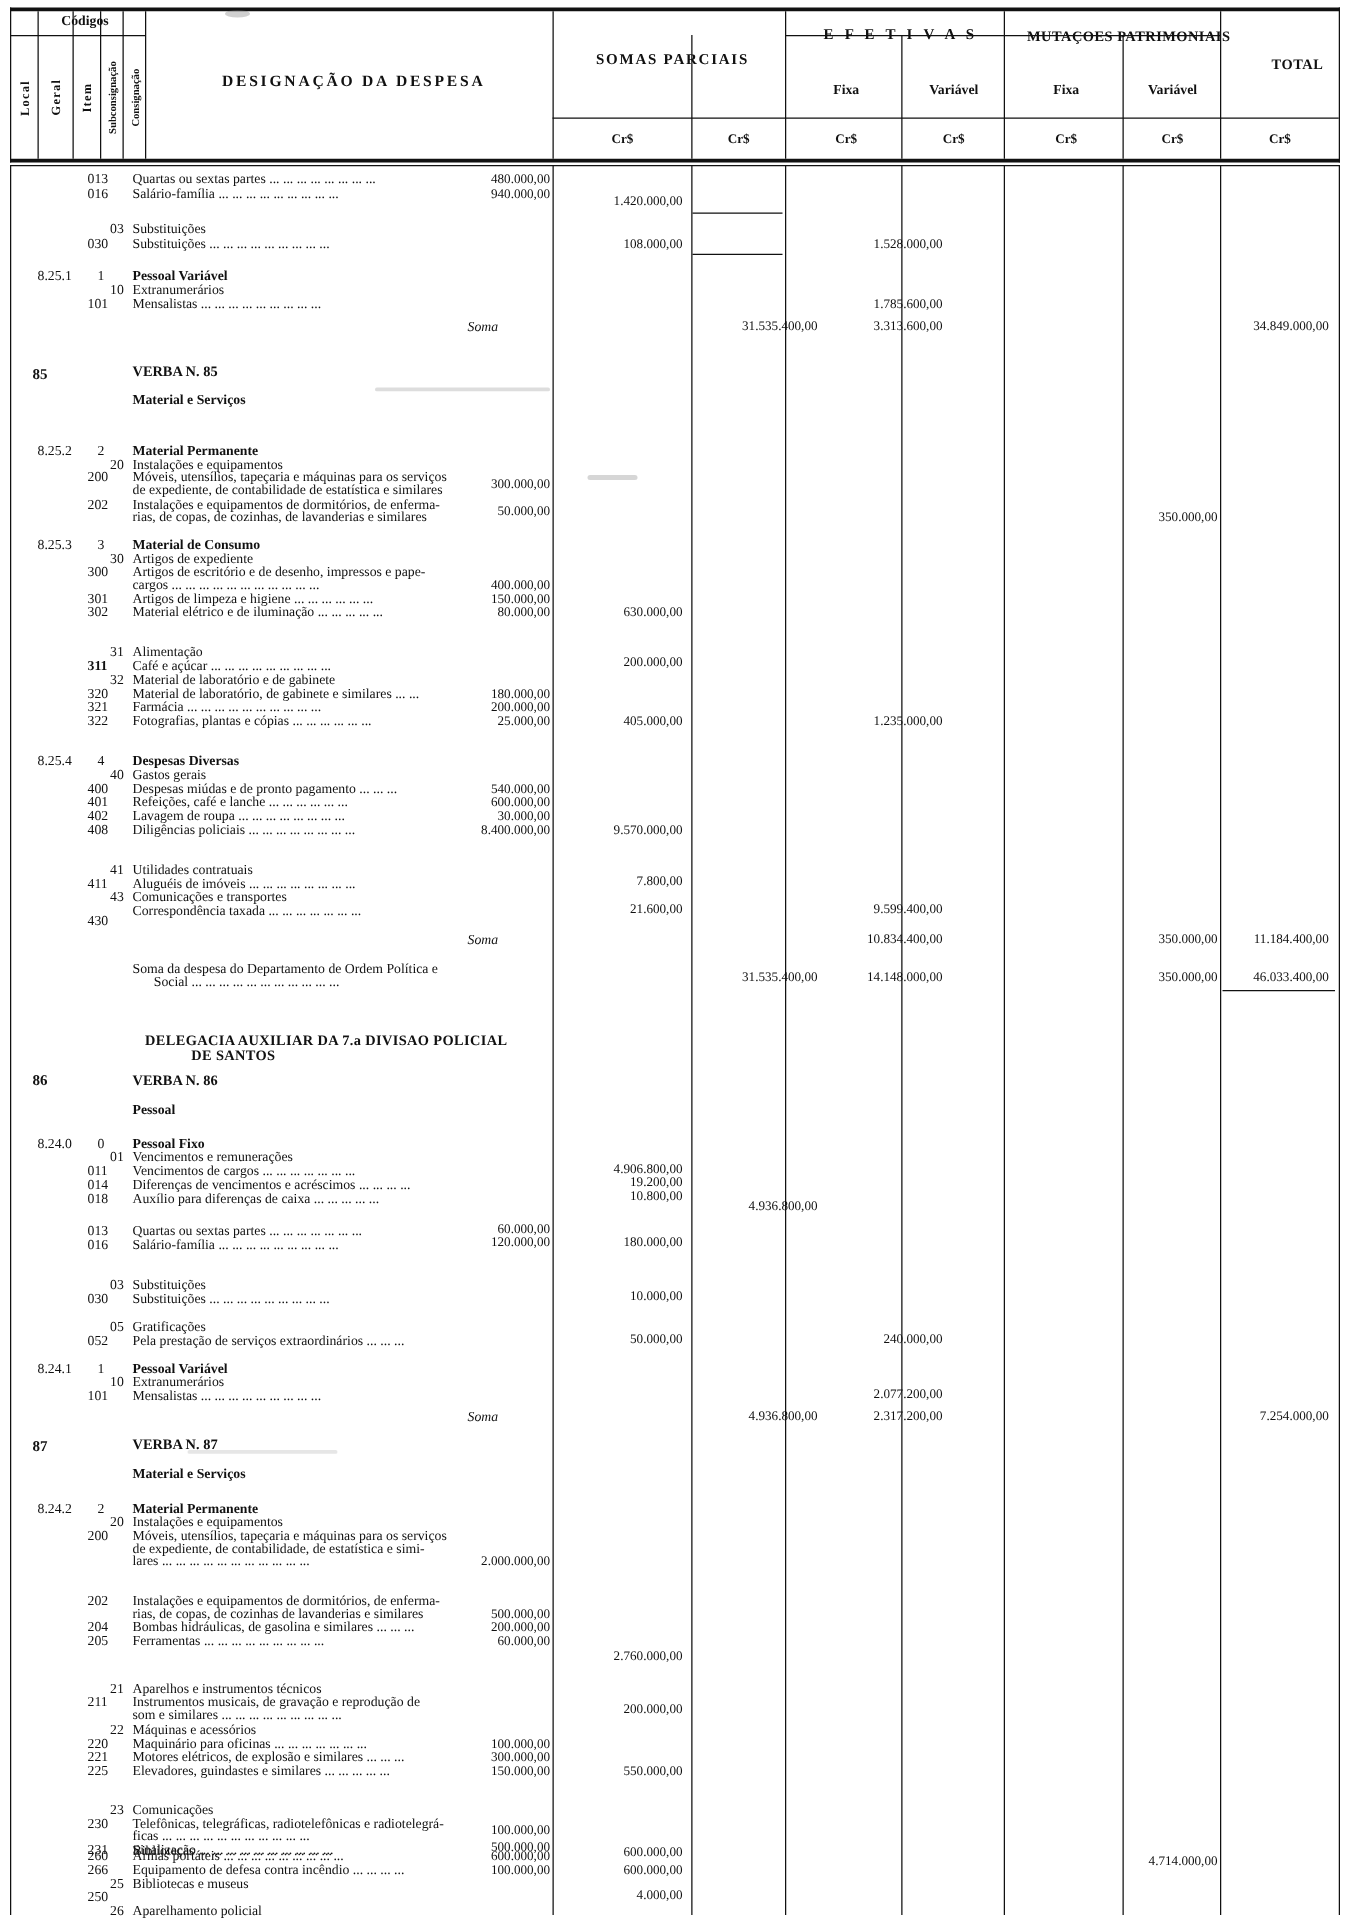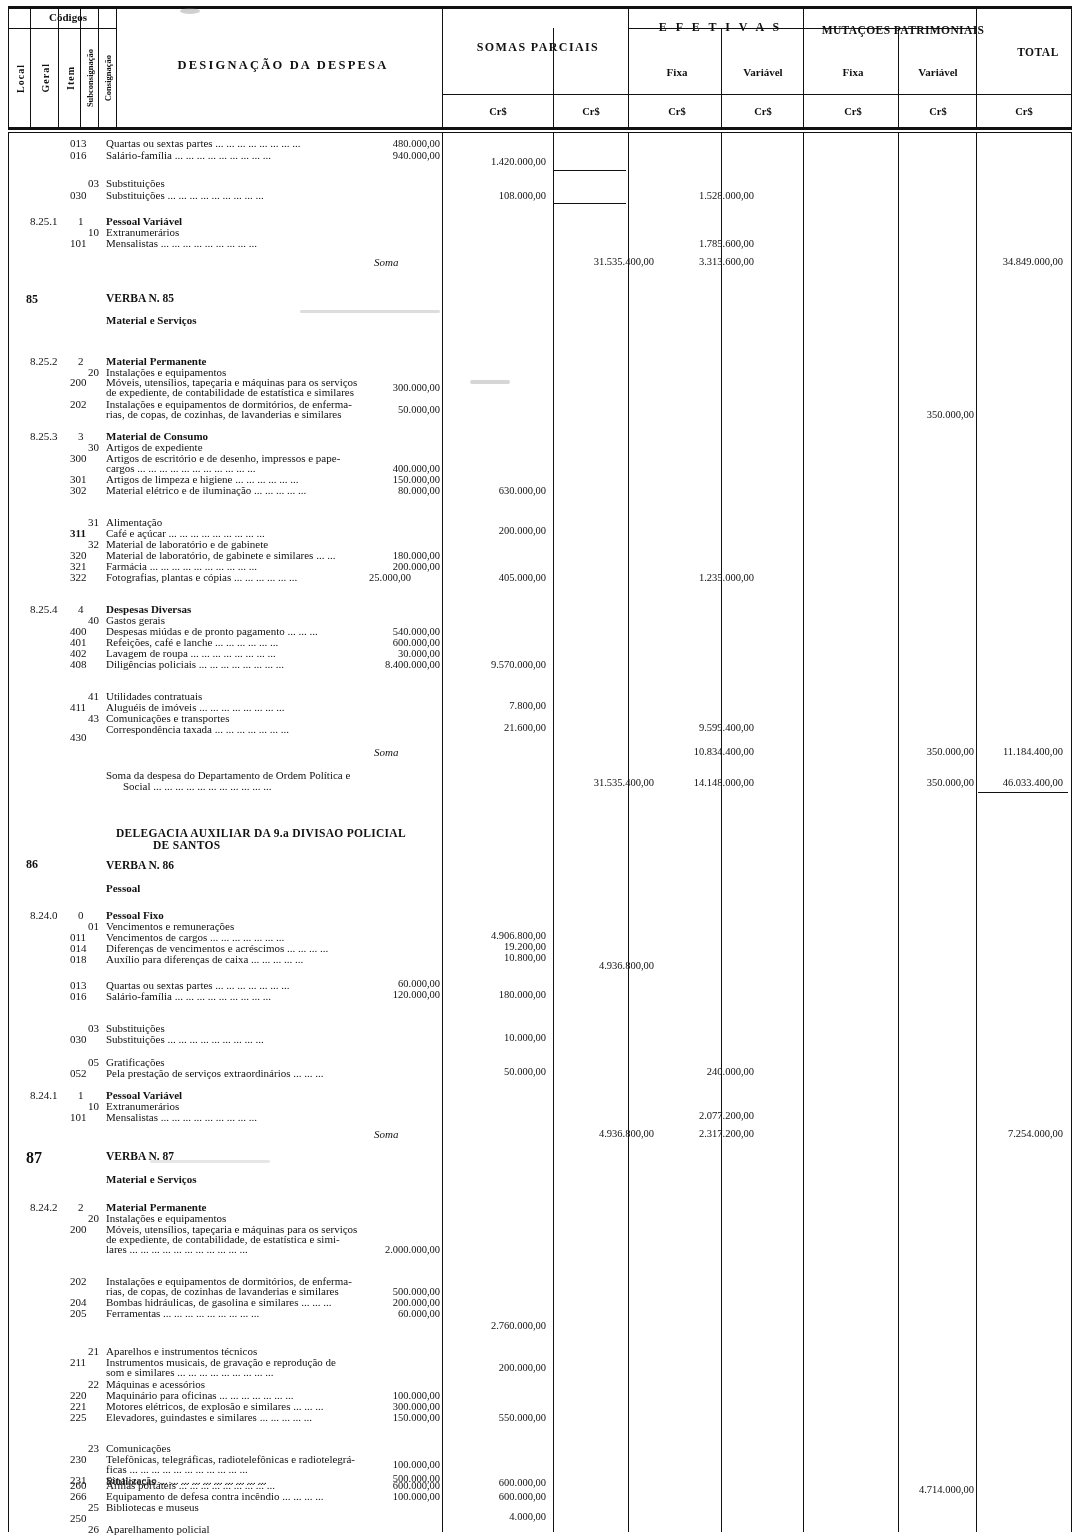--- a/index.html
+++ b/index.html
@@ -223,21 +223,21 @@
     <div class="row c-item" style="top:418px;">320</div>
     <div class="row lbl" style="top:418px;">Material de laboratório, de gabinete e similares ...  ...</div>
     <div class="num n1" style="top:418px;">180.000,00</div>
 
     <div class="row c-item" style="top:429px;">321</div>
     <div class="row lbl" style="top:429px;">Farmácia ...  ...  ...  ...  ...  ...  ...  ...  ...  ...</div>
     <div class="num n1" style="top:429px;">200.000,00</div>
 
     <div class="row c-item" style="top:440px;">322</div>
     <div class="row lbl" style="top:440px;">Fotografias, plantas e cópias ...  ...  ...  ...  ...  ...</div>
-    <div class="num n1" style="top:440px;text-align:center;">25.000,00</div>
+    <div class="num n1" style="top:440px;">25.000,00</div>
     <div class="num n2" style="top:440px;">405.000,00</div>
     <div class="num n4" style="top:440px;">1.235.000,00</div>
 
     <div class="row c-geral" style="top:472px;">8.25.4</div>
     <div class="row" style="left:70px;top:472px;">4</div>
     <div class="row lbl bold" style="top:472px;">Despesas Diversas</div>
 
     <div class="row c-sub" style="top:483px;">40</div>
     <div class="row lbl" style="top:483px;">Gastos  gerais</div>
 
@@ -279,21 +279,21 @@
     <div class="num n7" style="top:614px;">11.184.400,00</div>
 
     <div class="row lbl" style="top:638px;">Soma da despesa do Departamento de Ordem Política e</div>
     <div class="row" style="left:115px;top:649px;">Social ...  ...  ...  ...  ...  ...  ...  ...  ...  ...  ...</div>
     <div class="num n3" style="top:645px;">31.535.400,00</div>
     <div class="num n4" style="top:645px;">14.148.000,00</div>
     <div class="num n6" style="top:645px;">350.000,00</div>
     <div class="num n7" style="top:645px;">46.033.400,00</div>
     <div class="sec-underline" style="left:970px;top:660px;width:90px;"></div>
 
-    <div class="ttl" style="left:108px;top:695px;font-size:11.5px;letter-spacing:.3px;">DELEGACIA AUXILIAR DA 9.a DIVISAO POLICIAL</div>
+    <div class="ttl" style="left:108px;top:695px;font-size:11.5px;letter-spacing:.3px;">DELEGACIA AUXILIAR DA 7.a DIVISAO POLICIAL</div>
     <div class="ttl" style="left:145px;top:707px;font-size:11.5px;letter-spacing:.3px;">DE SANTOS</div>
 
     <div class="row" style="left:18px;top:727px;font-weight:bold;font-size:12px;">86</div>
     <div class="ttl" style="left:98px;top:727px;">VERBA N.  86</div>
     <div class="ttl" style="left:98px;top:750px;font-size:11px;">Pessoal</div>
 
     <div class="row c-geral" style="top:778px;">8.24.0</div>
     <div class="row" style="left:70px;top:778px;">0</div>
     <div class="row lbl bold" style="top:778px;">Pessoal Fixo</div>
 
@@ -346,21 +346,21 @@
 
     <div class="row c-item" style="top:980px;">101</div>
     <div class="row lbl" style="top:980px;">Mensalistas ...  ...  ...  ...  ...  ...  ...  ...  ...</div>
     <div class="num n4" style="top:978px;">2.077.200,00</div>
 
     <div class="soma-lbl" style="left:366px;top:996px;">Soma</div>
     <div class="num n3" style="top:996px;">4.936.800,00</div>
     <div class="num n4" style="top:996px;">2.317.200,00</div>
     <div class="num n7" style="top:996px;">7.254.000,00</div>
 
-    <div class="row" style="left:18px;top:1020px;font-weight:bold;font-size:16px;">87</div>
+    <div class="row" style="left:18px;top:1020px;font-weight:bold;font-size:12px;">87</div>
     <div class="ttl" style="left:98px;top:1018px;">VERBA N.  87</div>
     <div class="ttl" style="left:98px;top:1041px;font-size:11px;">Material e Serviços</div>
 
     <div class="row c-geral" style="top:1070px;">8.24.2</div>
     <div class="row" style="left:70px;top:1070px;">2</div>
     <div class="row lbl bold" style="top:1070px;">Material Permanente</div>
 
     <div class="row c-sub" style="top:1081px;">20</div>
     <div class="row lbl" style="top:1081px;">Instalações e equipamentos</div>
 

